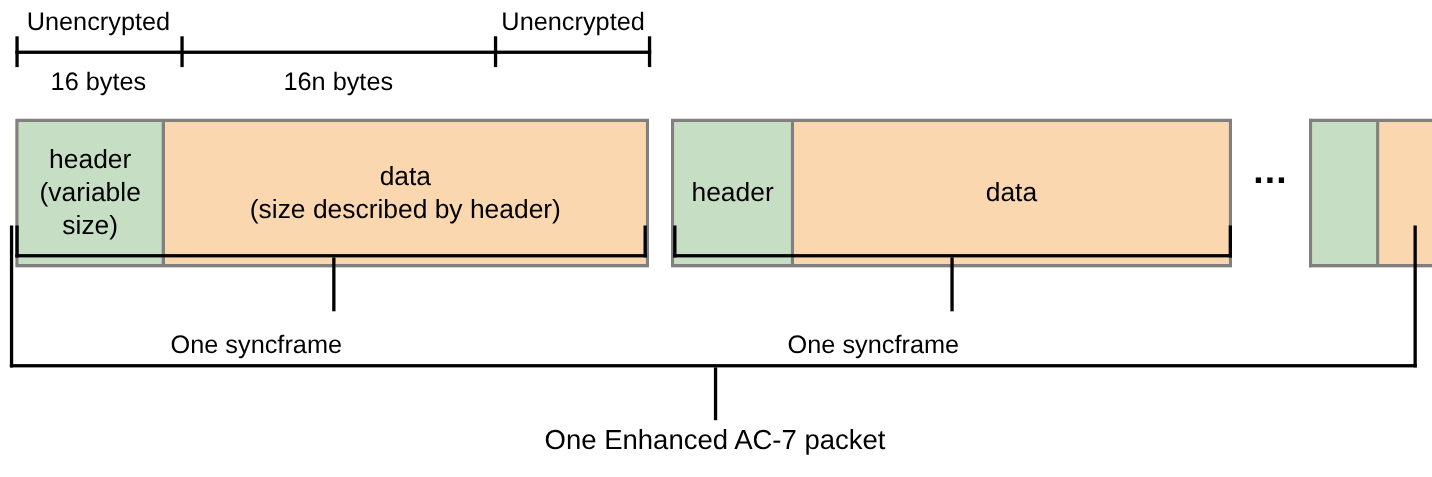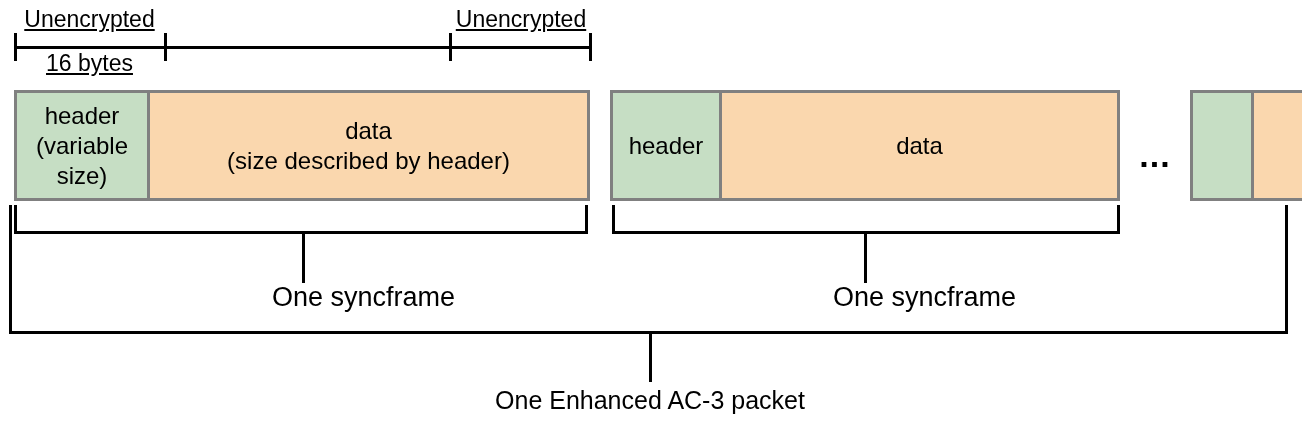--- a/index.html
+++ b/index.html
@@ -27,30 +27,29 @@
     position: absolute; top: 33px; width: 3px; height: 28px;
     background: var(--line-color);
   }
   .tick-1 { left: 14px; }
   .tick-2 { left: 164px; }
   .tick-3 { left: 449px; }
   .tick-4 { left: 589px; }
   .ruler-label {
     position: absolute; text-align: center; font-size: 23px; line-height: 26px;
     white-space: nowrap;
-    text-decoration: underline;
   }
   .rl-top { top: 6px; }
-  .rl-bot { top: 50px; }
+  .rl-bot { top: 61px; }
   .rs-1 { left: 14px;  width: 151px; }
   .rs-2 { left: 165px; width: 285px; }
   .rs-3 { left: 450px; width: 142px; }
   
   .frame-box {
-    position: absolute; top: 90px; height: 111px;
+    position: absolute; top: 108px; height: 135px;
     border: 3px solid var(--box-border);
     display: flex; align-items: stretch;
     background: var(--data-fill);
   }
   .box-1 { left: 14px;  width: 576px; }
   .box-2 { left: 610px; width: 510px; }
   .box-3 { left: 1190px; width: 112px; border-right: none; }
   .cell {
     display: flex; align-items: center; justify-content: center;
     text-align: center; font-size: 24px; line-height: 30px;
@@ -79,22 +78,22 @@
     border-bottom: 3px solid var(--line-color);
   }
   .bracket-1 { left: 14px;  width: 574px; }
   .bracket-2 { left: 612px; width: 508px; }
   .stem {
     position: absolute; width: 3px; background: var(--line-color);
   }
   .stem-1 { left: 302px; top: 234px; height: 49px; }
   .stem-2 { left: 864px; top: 234px; height: 49px; }
   .bracket-label {
-    position: absolute; top: 284px; width: 300px; text-align: right;
-    font-size: 27px; line-height: 26px; white-space: nowrap;
+    position: absolute; top: 300px; width: 300px; text-align: left;
+    font-size: 23px; line-height: 26px; white-space: nowrap;
   }
   .blabel-1 { left: 155px; }
   .blabel-2 { left: 716px; }
   
   .packet-bracket {
     position: absolute; left: 9px; top: 205px; width: 1279px; height: 129px;
     border-left: 3px solid var(--line-color);
     border-right: 3px solid var(--line-color);
     border-bottom: 3px solid var(--line-color);
   }
@@ -112,20 +111,21 @@
   <div class="ruler-line"></div>
   <div class="ruler-tick tick-1"></div>
   <div class="ruler-tick tick-2"></div>
   <div class="ruler-tick tick-3"></div>
   <div class="ruler-tick tick-4"></div>
 
   <div class="ruler-label rl-top rs-1">Unencrypted</div>
   <div class="ruler-label rl-top rs-3">Unencrypted</div>
 
   <div class="ruler-label rl-bot rs-1">16 bytes</div>
+  <div class="ruler-label rl-bot rs-2">16n bytes</div>
 
   <div class="frame-box box-1">
     <div class="cell cell-header">header
 (variable
 size)</div>
     <div class="cell cell-data">data
 (size described by header)</div>
   </div>
 
   <div class="frame-box box-2">
@@ -143,15 +143,15 @@
   <div class="bracket bracket-1"></div>
   <div class="stem stem-1"></div>
   <div class="bracket-label blabel-1">One syncframe</div>
 
   <div class="bracket bracket-2"></div>
   <div class="stem stem-2"></div>
   <div class="bracket-label blabel-2">One syncframe</div>
 
   <div class="packet-bracket"></div>
   <div class="stem packet-stem"></div>
-  <div class="packet-label">One Enhanced AC-3 packet</div>
+  <div class="packet-label">One Enhanced AC-7 packet</div>
 
 </div>
 
 </body></html>

